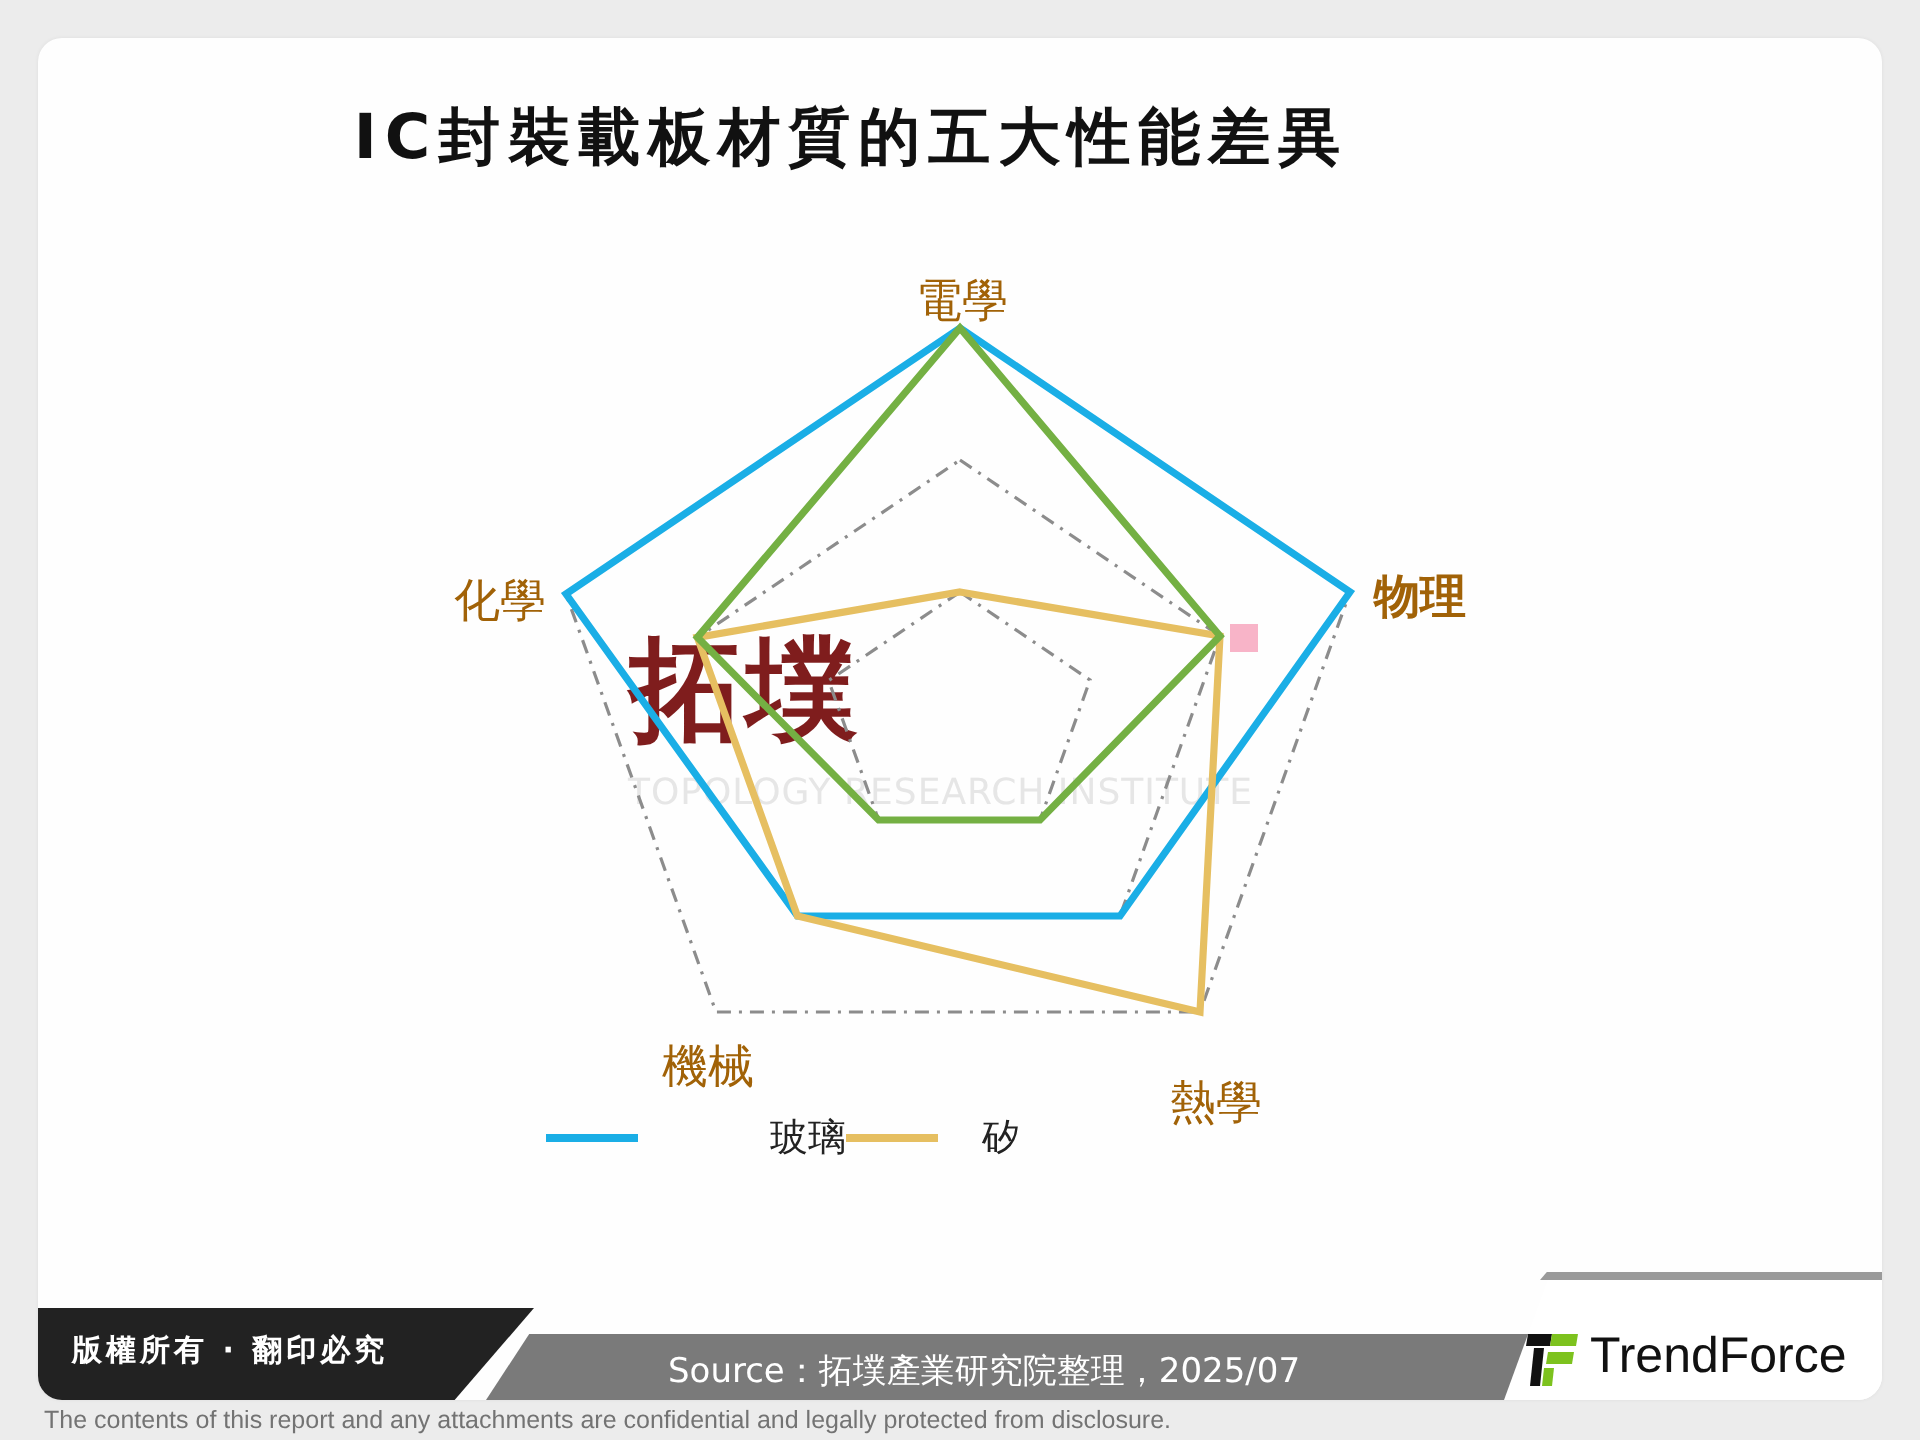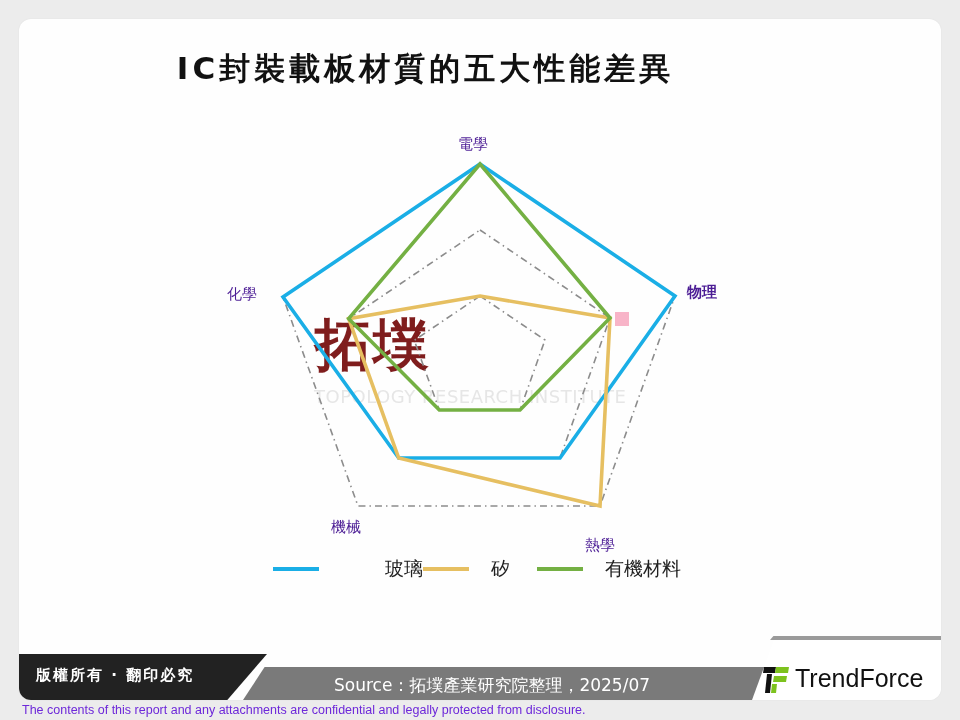--- a/index.html
+++ b/index.html
@@ -1,35 +1,35 @@
 <!DOCTYPE html>
 <html><head>
 <meta charset="utf-8">
 <style>
   html, body { margin:0; padding:0; }
   body { width:960px; height:720px; background:#ececec; position:relative; overflow:hidden; font-family:"DejaVu Sans", sans-serif; }
   .card { position:absolute; left:19px; top:19px; width:922px; height:681px; background:#fefefe; border-radius:12px; box-shadow:0 0 2px rgba(0,0,0,0.06); overflow:hidden; }
   .title { position:absolute; left:0; top:48px; width:851px; text-align:center; font-size:31px; font-weight:bold; color:#111; letter-spacing:4px; font-family:"DejaVu Sans", sans-serif; }
   svg.chart { position:absolute; left:0; top:0; }
-  .axis-label { position:absolute; font-size:15px; color:#4c1d95; font-family:"DejaVu Sans", sans-serif; }
+  .axis-label { position:absolute; font-size:23px; color:#a16207; font-family:"DejaVu Sans", sans-serif; }
   .legend { position:absolute; top:556px; left:0; width:960px; height:26px; }
   .legend-item { position:absolute; top:0; display:flex; align-items:center; }
   .legend-line { width:46px; height:4px; margin-right:22px; }
   .legend-text { font-size:19px; color:#222; }
   .watermark-cn { position:absolute; left:315px; top:308px; font-size:56px; font-weight:bold; color:#7f1d1d; letter-spacing:2px; }
   .watermark-en { position:absolute; left:314px; top:386px; font-size:18px; color:#e6e6e6; letter-spacing:0.5px; }
   .footer-dark { position:absolute; left:19px; top:654px; width:248px; height:46px; background:#222222; clip-path:polygon(0 0, 100% 0, 84% 100%, 0 100%); border-bottom-left-radius:12px; }
   .footer-dark-text { position:absolute; left:36px; top:666px; font-size:15px; font-weight:bold; color:#ffffff; letter-spacing:2px; }
   .footer-gray { position:absolute; left:243px; top:667px; width:540px; height:33px; background:#7a7a7a; clip-path:polygon(4% 0, 100% 0, 97% 100%, 0 100%); }
   .footer-source { position:absolute; left:334px; top:674px; font-size:17px; color:#ffffff; }
   .logo-area { position:absolute; left:752px; top:638px; width:189px; height:62px; background:#ffffff; clip-path:polygon(12% 0, 100% 0, 100% 100%, 0 100%); border-bottom-right-radius:12px; }
   .logo-topline { position:absolute; left:770px; top:636px; width:171px; height:4px; background:#9a9a9a; clip-path:polygon(2% 0, 100% 0, 100% 100%, 0 100%); }
   .logo-mark { position:absolute; left:762px; top:667px; width:28px; height:26px; }
   .logo-text { position:absolute; left:795px; top:664px; font-size:25px; font-weight:normal; color:#111; font-family:"Liberation Sans", sans-serif; letter-spacing:0px; }
-  .disclaimer { position:absolute; left:22px; top:703px; font-size:12.5px; color:#6d28d9; font-family:"Liberation Sans", sans-serif;text-align:right; }
+  .disclaimer { position:absolute; left:22px; top:703px; font-size:12.5px; color:#737373; font-family:"Liberation Sans", sans-serif;text-align:right; }
   .pink-marker { position:absolute; left:615px; top:312px; width:14px; height:14px; background:#f8b4c8; }
 </style>
 </head>
 <body>
 
 <div class="card"></div>
 
 <div class="title">IC封裝載板材質的五大性能差異</div>
 
 <div class="watermark-cn">拓墣</div>
@@ -56,24 +56,20 @@
 
 <div class="legend">
   <div class="legend-item" style="left:273px;gap:44px;">
     <div class="legend-line" style="background:#1aaee6;"></div>
     <span class="legend-text">玻璃</span>
   </div>
   <div class="legend-item" style="left:423px;">
     <div class="legend-line" style="background:#e6bf61;"></div>
     <span class="legend-text">矽</span>
   </div>
-  <div class="legend-item" style="left:537px;">
-    <div class="legend-line" style="background:#74b043;"></div>
-    <span class="legend-text">有機材料</span>
-  </div>
 </div>
 
 <div class="footer-gray"></div>
 <div class="footer-source">Source：拓墣產業研究院整理，2025/07</div>
 <div class="footer-dark"></div>
 <div class="footer-dark-text">版權所有 · 翻印必究</div>
 
 <div class="logo-area"></div>
 <div class="logo-topline"></div>
 <svg class="logo-mark" viewBox="0 0 28 26">

